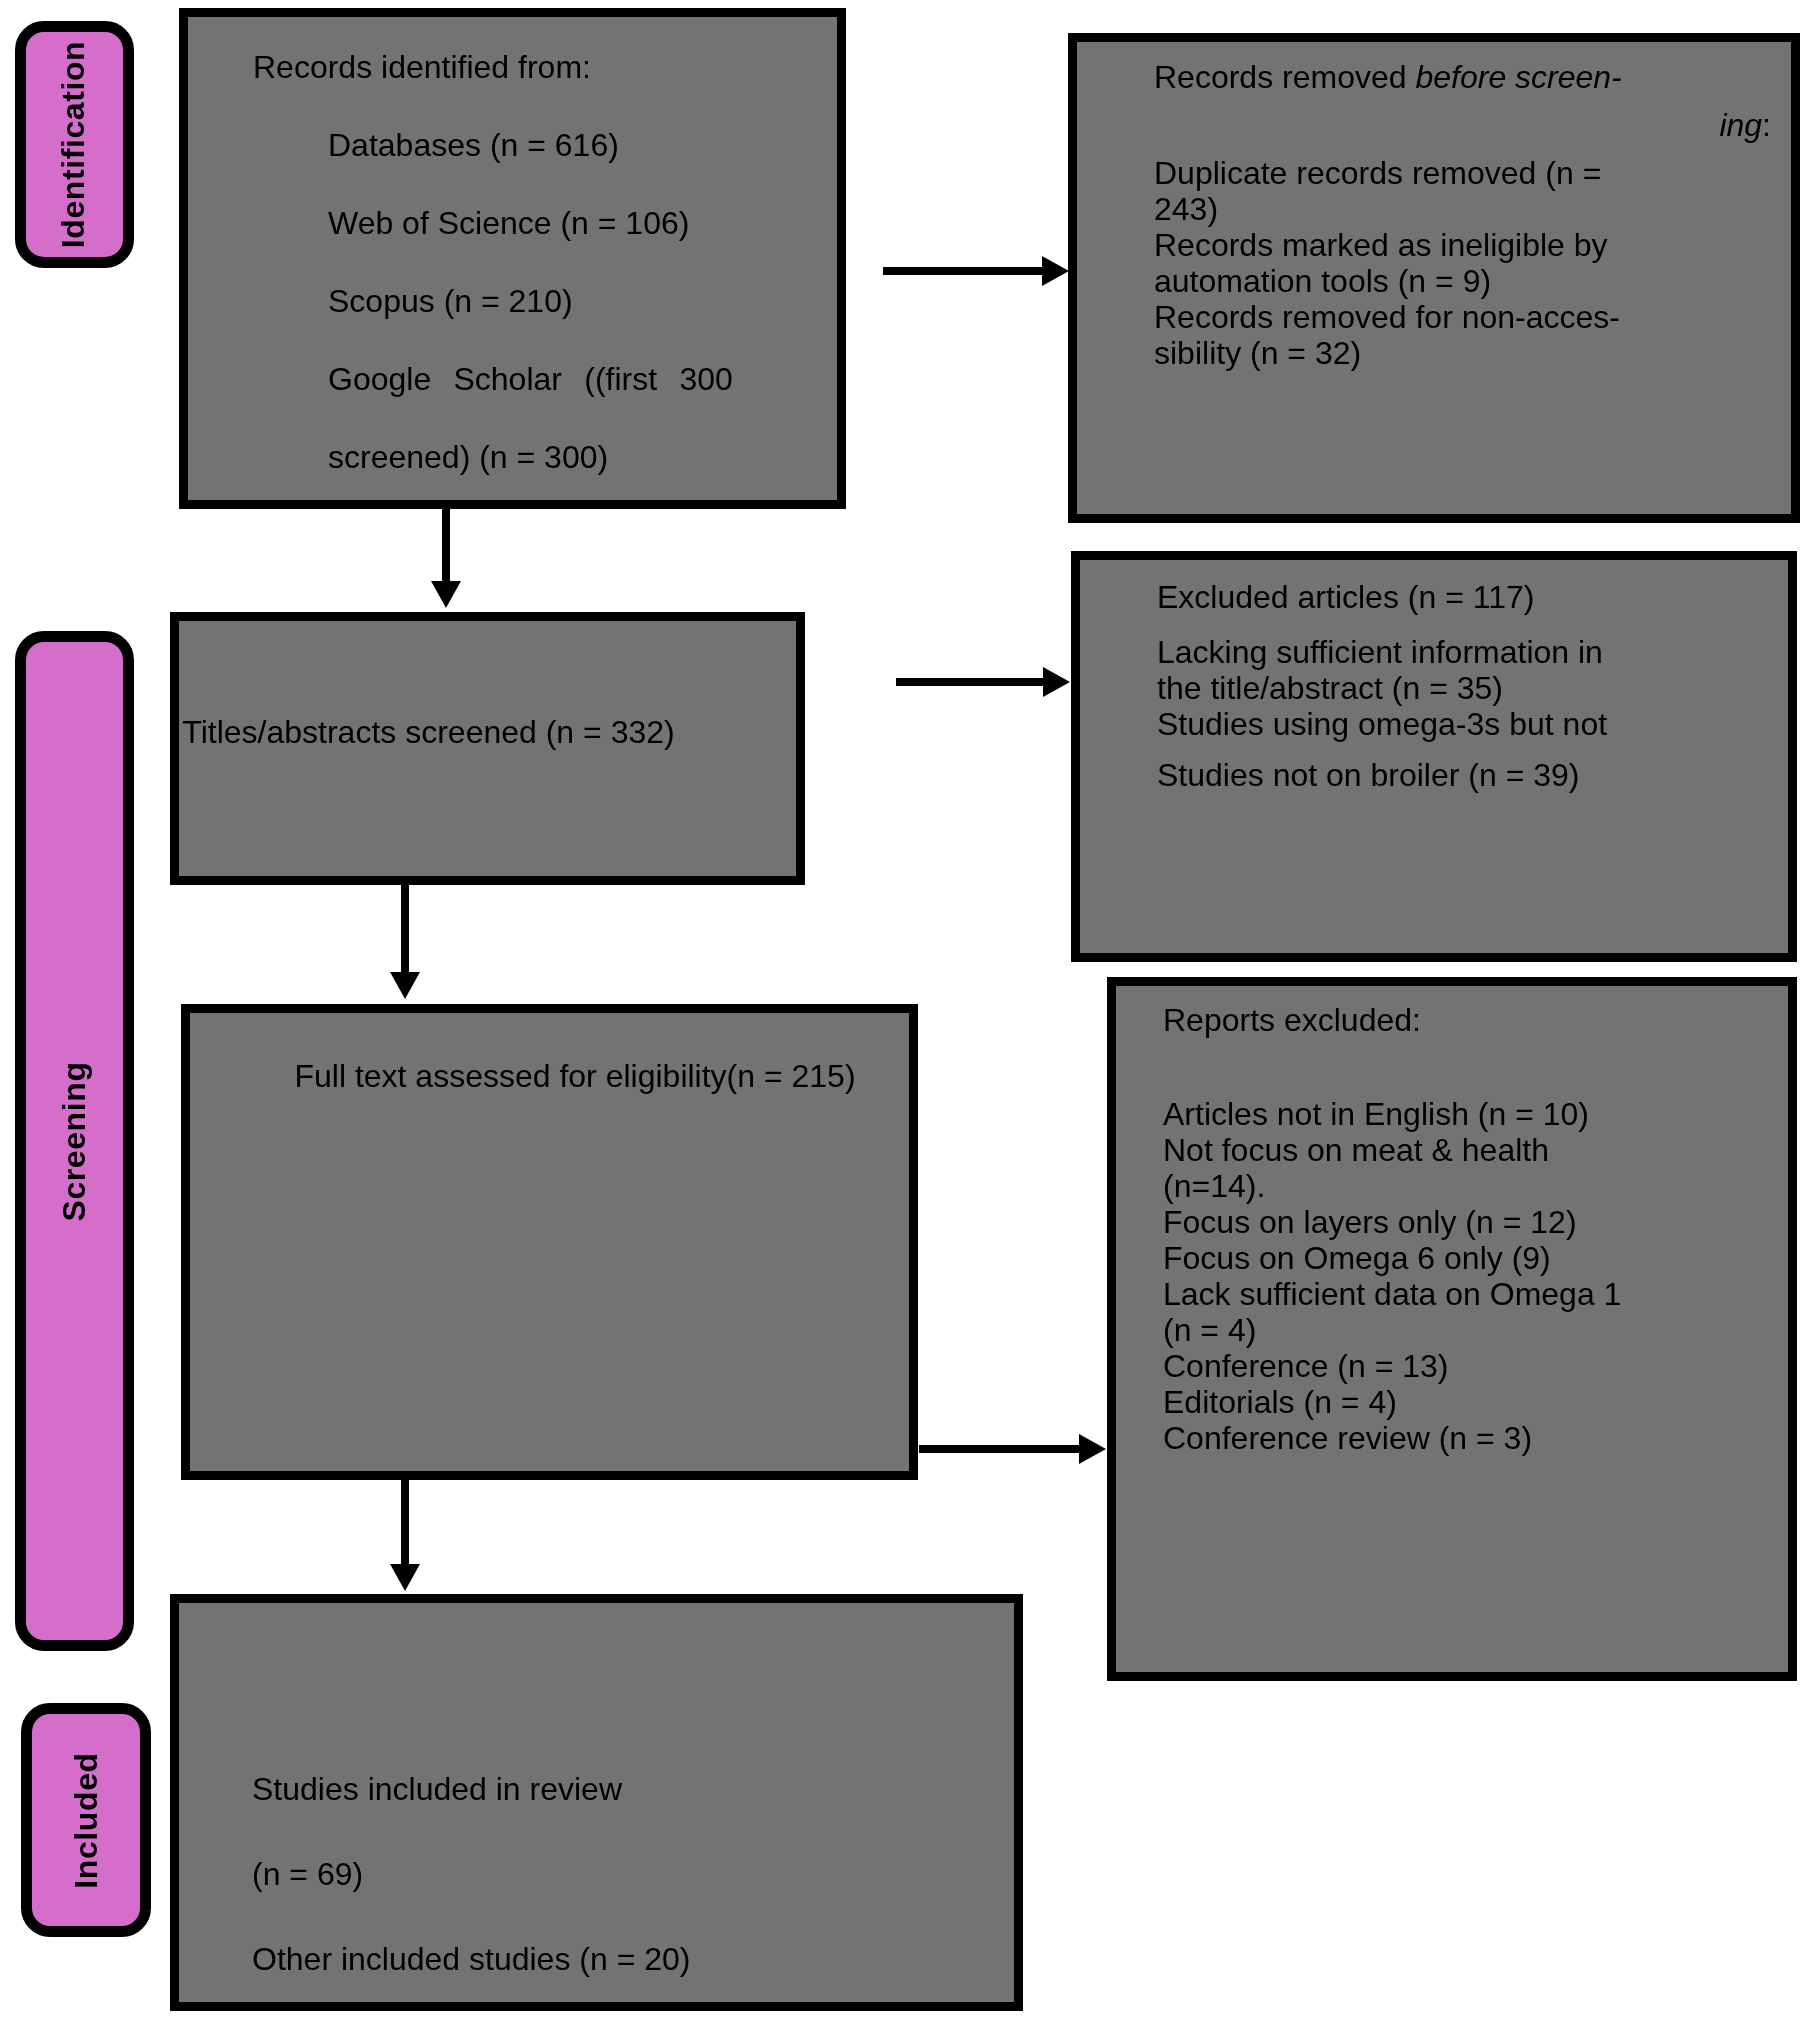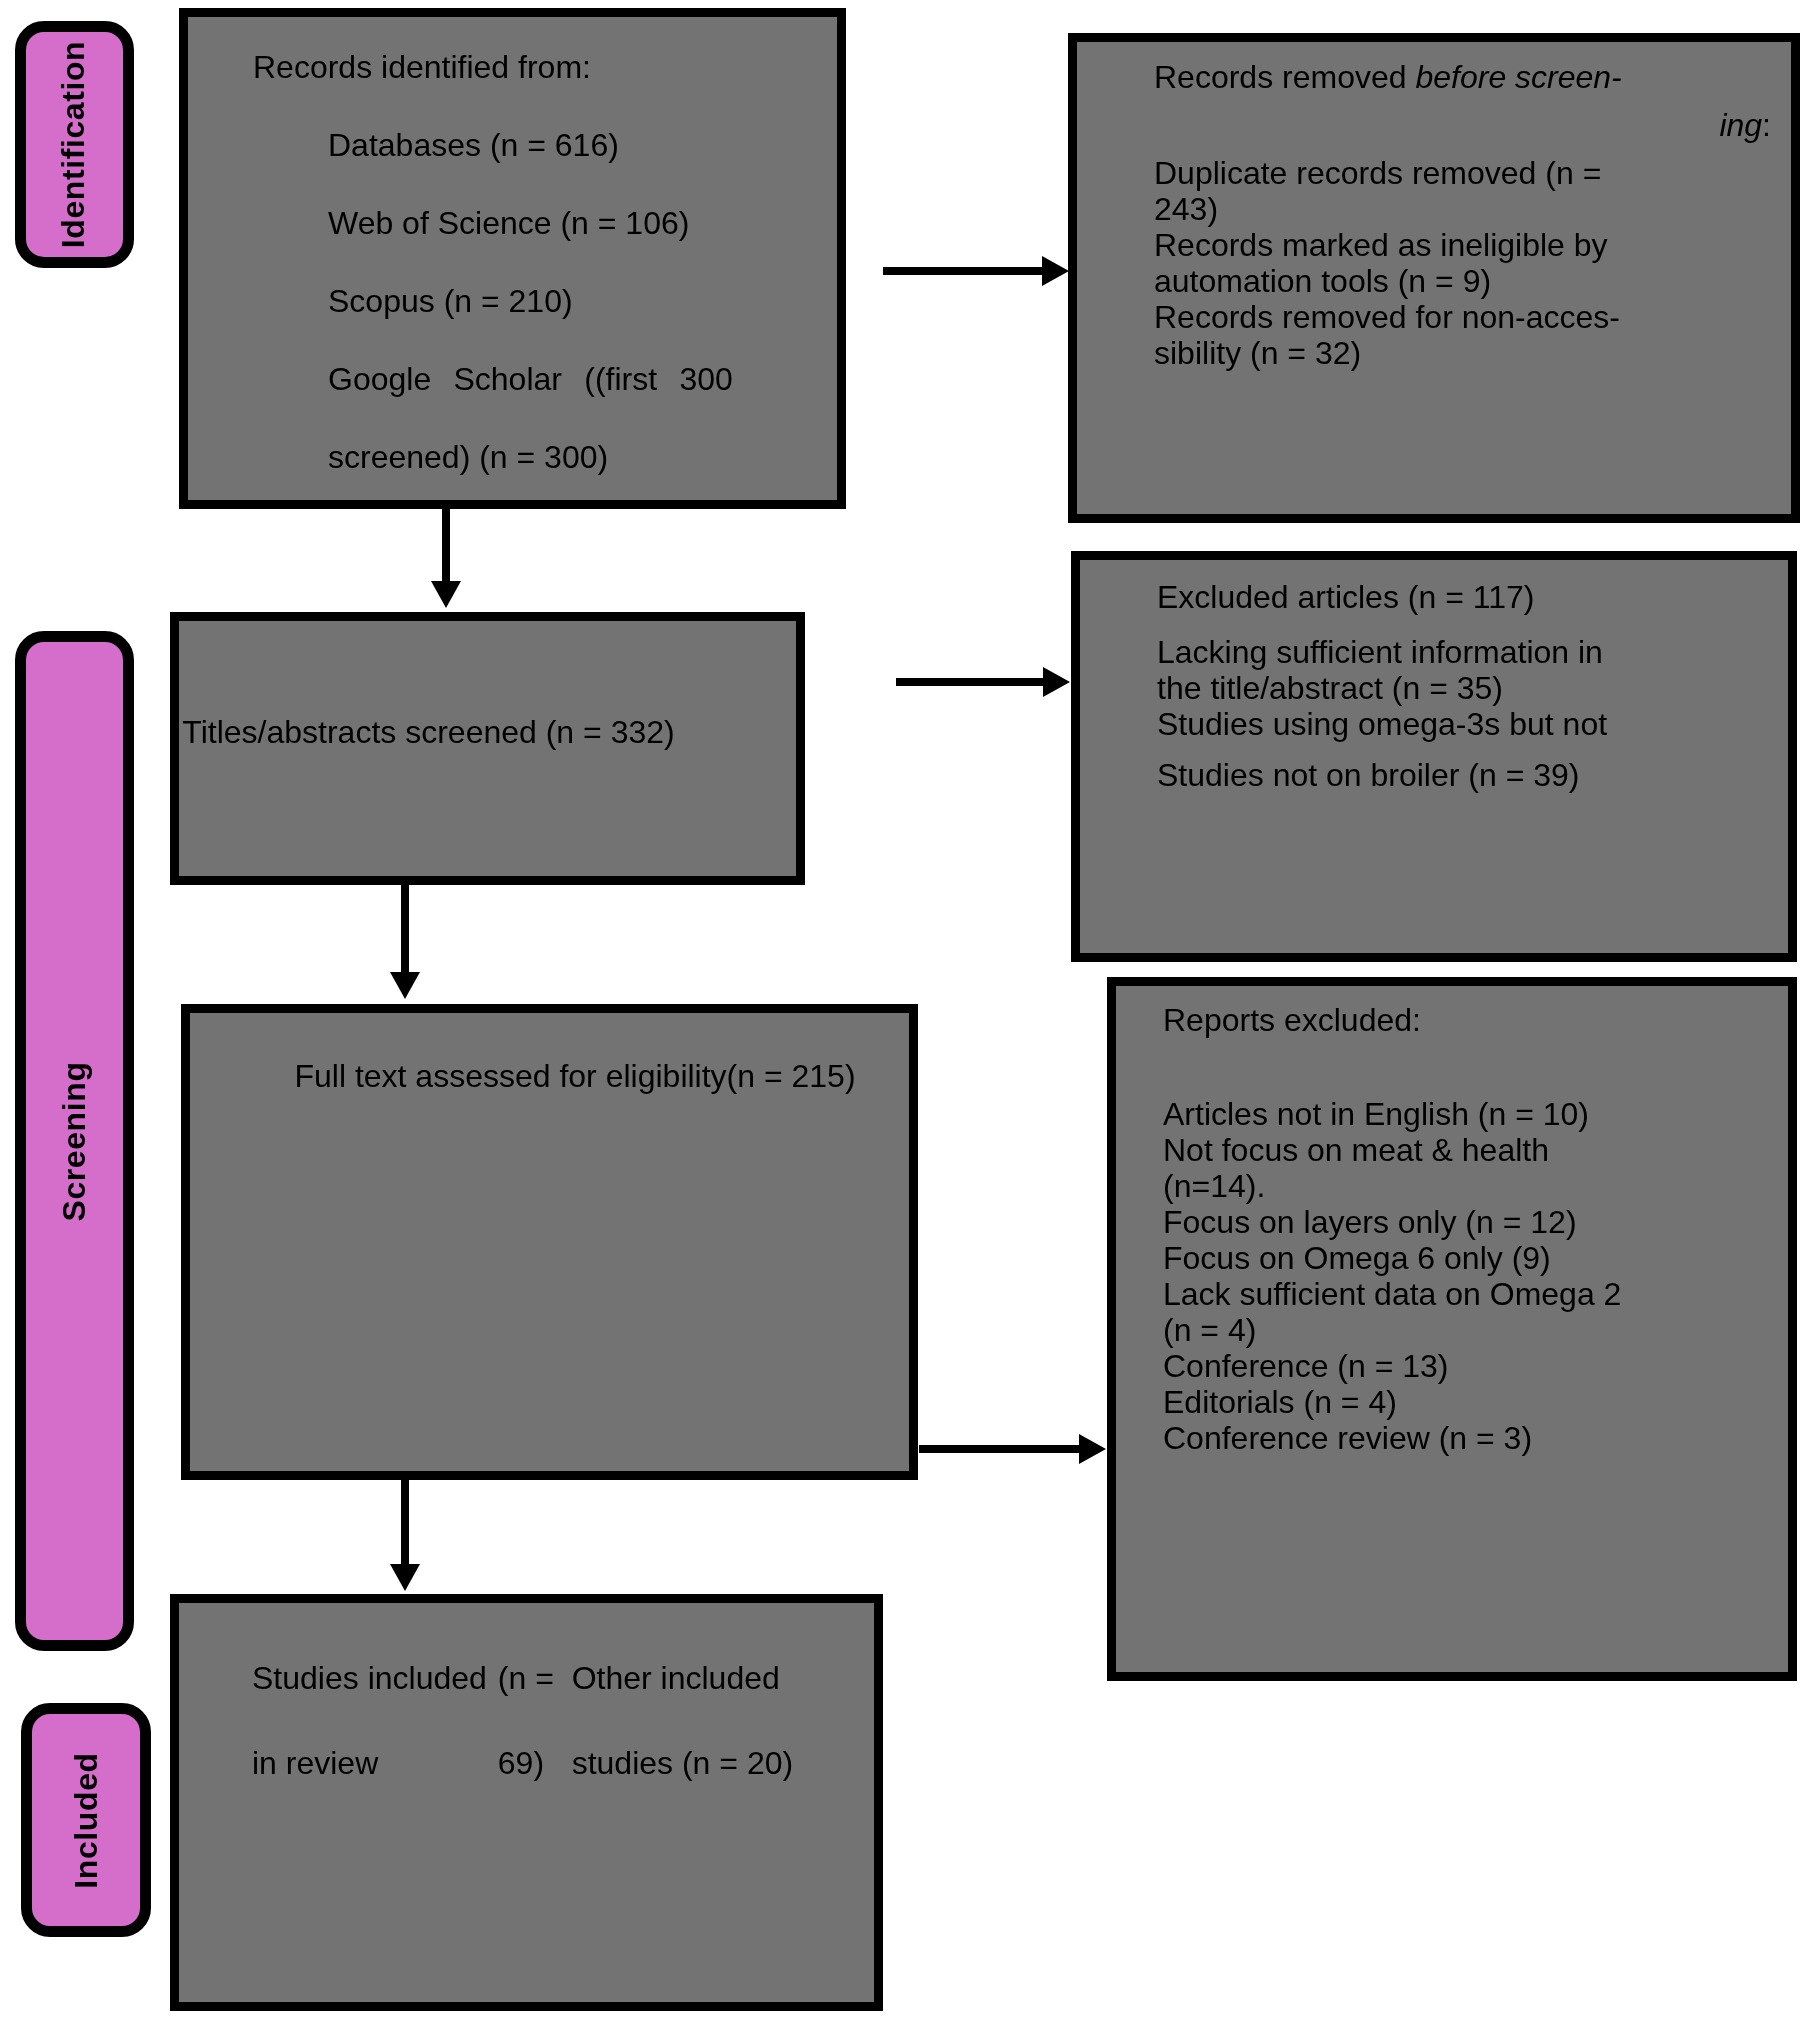--- a/index.html
+++ b/index.html
@@ -42,22 +42,22 @@
   .box-a{left:179px;top:8.3px;width:667px;height:501px;padding:11px 11px 0 65px;}
   .box-b{left:1068px;top:33px;width:732px;height:490px;padding:16.7px 20px 0 77px;}
   .box-c{left:170px;top:612px;width:635px;height:273px;
          display:flex;flex-direction:column;justify-content:center;
          padding:0 5.6px 33px 3.3px;}
   .box-d{left:1071px;top:551px;width:726px;height:411px;padding:19px 16.7px 0 77px;}
   .box-e{left:181px;top:1004px;width:737px;height:476px;
          display:flex;justify-content:center;
          padding:22px 11px 0 62px;}
   .box-g{left:1107px;top:977px;width:690px;height:704px;padding:15.6px 13.4px 0 47px;}
-  .box-f{left:170px;top:1594px;width:713px;height:417px;
-         display:flex;flex-direction:row;justify-content:flex-start;
+  .box-f{left:170px;top:1594px;width:853px;height:417px;
+         display:flex;flex-direction:column;justify-content:flex-end;
          padding:33px 11px 0 73px;}
 
   .box-a .line{line-height:78px;}
   .box-a .indent{padding-left:75px;}
   .box-a .wspace{word-spacing:13.4px;}
 
   .box-e .line{line-height:83px;}
   .box-f .line{line-height:85px;}
 
   .b-head2{margin-top:12px;margin-bottom:12.2px;text-align:right;}
@@ -143,21 +143,21 @@
     <div class="line">(n = 215)</div>
   </div>
 
   <div class="box box-g">
     <div class="line">Reports excluded:</div>
     <div class="line g-gap">Articles not in English (n = 10)</div>
     <div class="line">Not focus on meat &amp; health</div>
     <div class="line">(n=14).</div>
     <div class="line">Focus on layers only (n = 12)</div>
     <div class="line">Focus on Omega 6 only (9)</div>
-    <div class="line">Lack sufficient data on Omega 2</div>
+    <div class="line">Lack sufficient data on Omega 1</div>
     <div class="line">(n = 4)</div>
     <div class="line">Conference (n = 13)</div>
     <div class="line">Editorials (n = 4)</div>
     <div class="line">Conference review (n = 3)</div>
   </div>
 
   <div class="box box-f">
     <div class="line">Studies included in review</div>
     <div class="line">(n = 69)</div>
     <div class="line">Other included studies (n = 20)</div>

